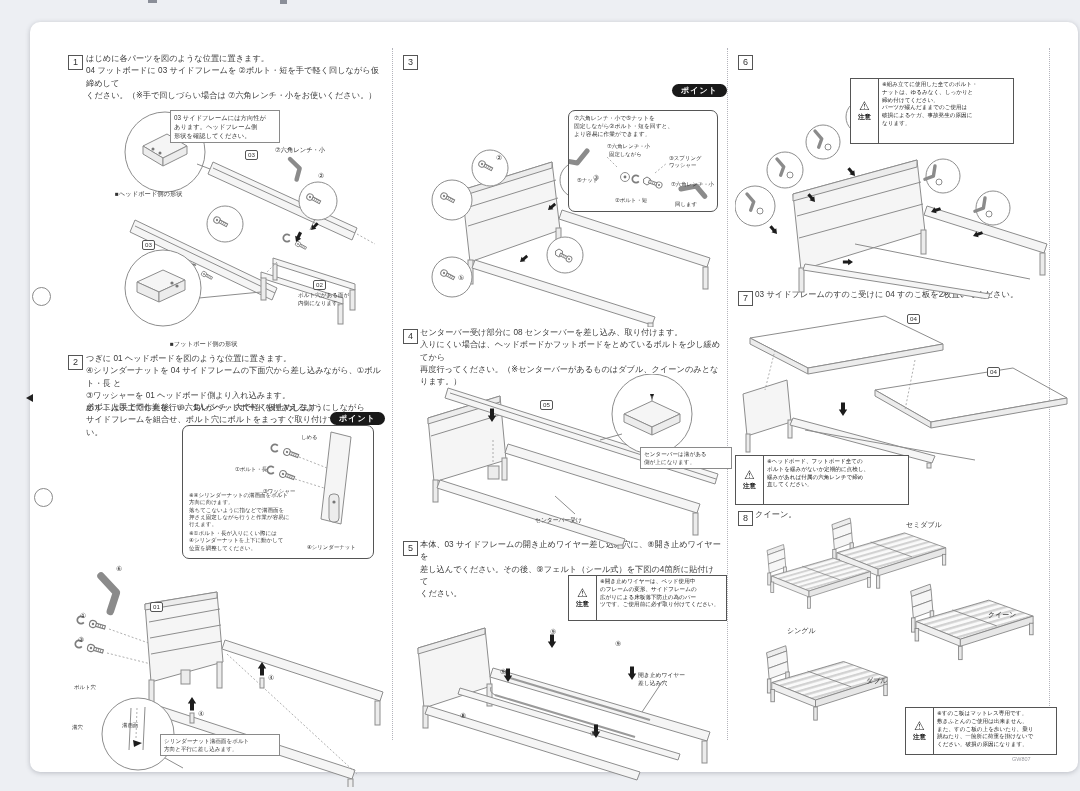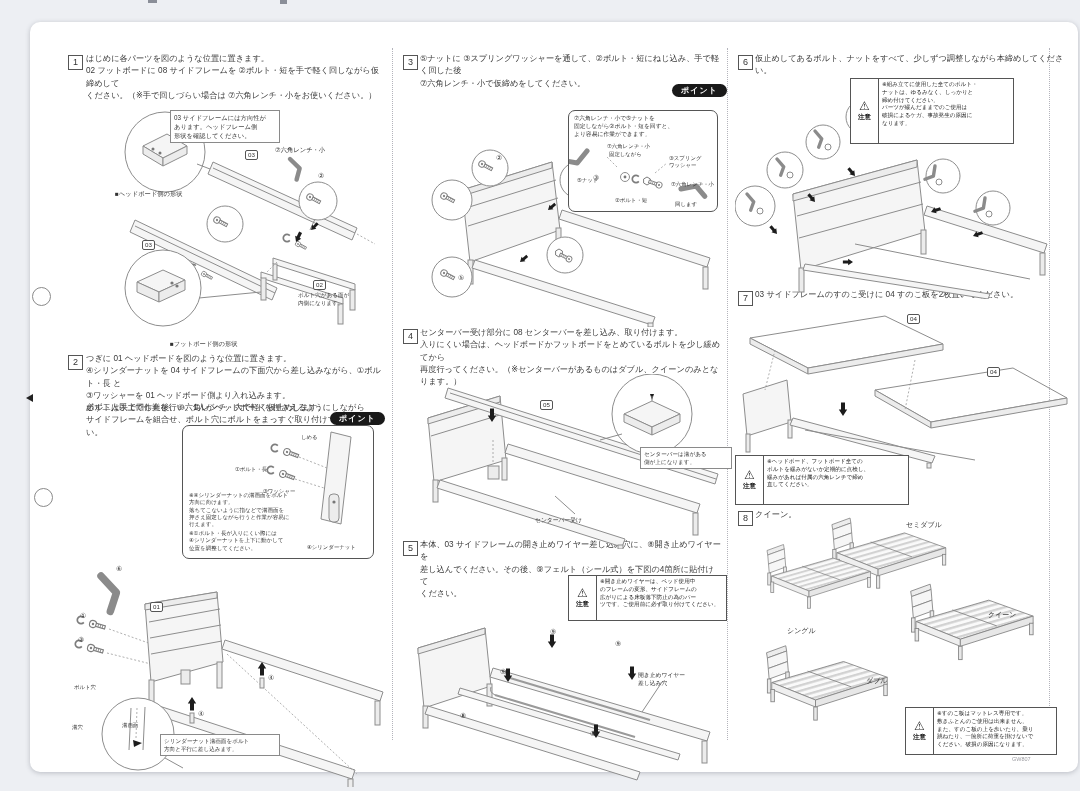--- a/index.html
+++ b/index.html
@@ -87,21 +87,21 @@
     <div class="sep" style="left:362px;top:26px;height:692px;"></div>
     <div class="sep" style="left:697px;top:26px;height:692px;"></div>
     <div class="sep" style="left:1019px;top:26px;height:700px;"></div>
 
     <div class="hole" style="left:2px;top:265px;"></div>
     <div class="hole" style="left:4px;top:466px;"></div>
     <div class="tri" style="left:-4px;top:372px;"></div>
 
     <div class="num" style="left:38px;top:33px;">1</div>
     <div class="steptext" style="left:56px;top:31px;width:300px;">はじめに各パーツを図のような位置に置きます。
-02 フットボードに 08 サイドフレームを ②ボルト・短を手で軽く回しながら仮締めして
+04 フットボードに 03 サイドフレームを ②ボルト・短を手で軽く回しながら仮締めして
 ください。（※手で回しづらい場合は ⑦六角レンチ・小をお使いください。）</div>
 
     <svg class="diag" style="left:35px;top:80px;" width="325" height="242" viewBox="0 0 325 242">
       <g>
         <circle cx="100" cy="50" r="40" class="stf"></circle>
         <polygon points="78,44 102,32 122,44 98,56" class="p1"></polygon>
         <polygon points="78,44 98,56 98,64 78,52" class="p2"></polygon>
         <polygon points="98,56 122,44 122,52 98,64" class="p2"></polygon>
         <circle cx="88" cy="47" r="1.5" fill="#777"></circle>
           <circle cx="95" cy="51" r="1.5" fill="#777"></circle>
@@ -253,22 +253,20 @@
     <div class="tag" style="left:120px;top:580px;">01</div>
     <div class="mark" style="left:238px;top:652px;">④</div>
     <div class="mark" style="left:168px;top:688px;">④</div>
     <div class="lbl" style="left:44px;top:662px;font-size:5.4px;">ボルト穴</div>
     <div class="lbl" style="left:42px;top:702px;font-size:5.4px;">溝穴</div>
     <div class="lbl" style="left:92px;top:700px;font-size:5.4px;">溝画面</div>
     <div class="callout" style="left:130px;top:712px;width:112px;font-size:5.6px;">シリンダーナット溝画面をボルト
 方向と平行に差し込みます。</div>
 
     <div class="num" style="left:373px;top:33px;">3</div>
-    <div class="steptext" style="left:390px;top:31px;width:302px;">⑤ナットに ③スプリングワッシャーを通して、②ボルト・短にねじ込み、手で軽く回した後
-⑦六角レンチ・小で仮締めをしてください。</div>
     <div class="badge" style="left:642px;top:62px;">ポイント</div>
 
     <div class="pointbox" style="left:538px;top:88px;width:148px;height:100px;">
       <div class="ptext" style="left:5px;top:4px;width:138px;">⑦六角レンチ・小で⑤ナットを
 固定しながら②ボルト・短を回すと、
 より容易に作業ができます。</div>
       <svg style="position:absolute;left:0;top:34px;" width="148" height="64" viewBox="0 0 148 64">
         <use href="#hexkey" transform="translate(18,6) rotate(100) scale(1.5)"></use>
         <circle cx="56" cy="32" r="4.5" class="stf"></circle>
           <circle cx="56" cy="32" r="1.4" fill="#777"></circle>
@@ -412,21 +410,20 @@
     </svg>
     <div class="mark" style="left:520px;top:606px;">⑨</div>
     <div class="mark" style="left:470px;top:646px;">⑨</div>
     <div class="mark" style="left:585px;top:618px;">⑨</div>
     <div class="mark" style="left:560px;top:708px;">⑨</div>
     <div class="mark" style="left:430px;top:690px;">⑧</div>
     <div class="lbl" style="left:608px;top:650px;font-size:5.8px;">開き止めワイヤー
 差し込み穴</div>
 
     <div class="num" style="left:708px;top:33px;">6</div>
-    <div class="steptext" style="left:725px;top:31px;width:310px;">仮止めしてあるボルト、ナットをすべて、少しずつ調整しながら本締めしてください。</div>
 
     <div class="warn" style="left:820px;top:56px;width:162px;height:64px;">
       <div class="wicon">
         <div class="wtri">⚠</div>
         <div class="wcap">注意</div>
       </div>
       <div class="wtxt">※組み立てに使用した全てのボルト・
 ナットは、ゆるみなく、しっかりと
 締め付けてください。
 パーツが緩んだままでのご使用は

